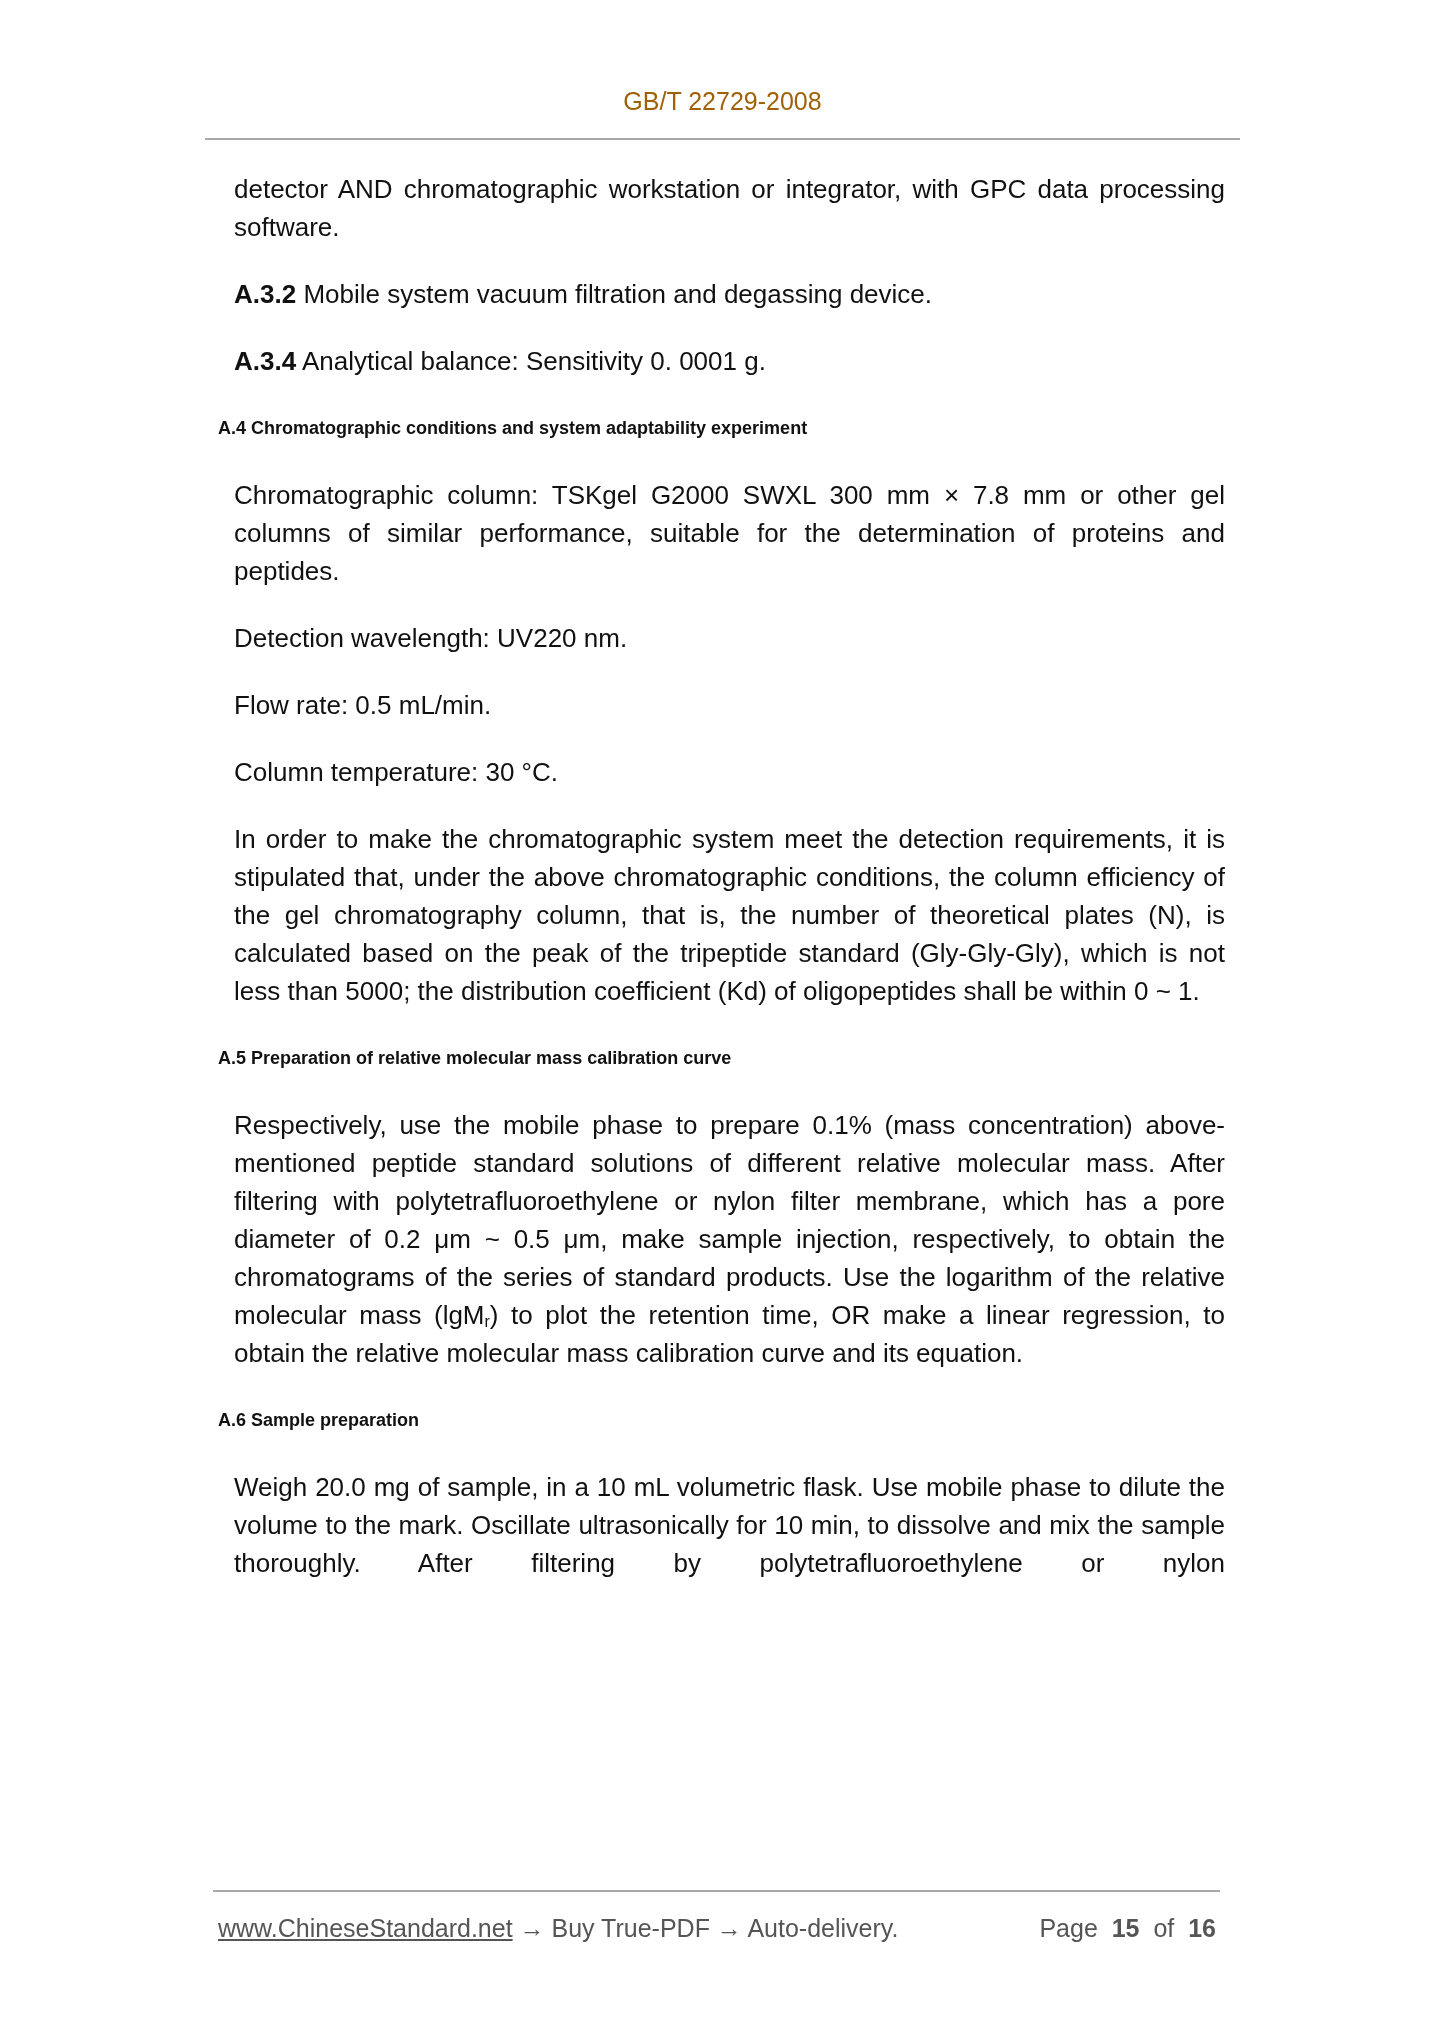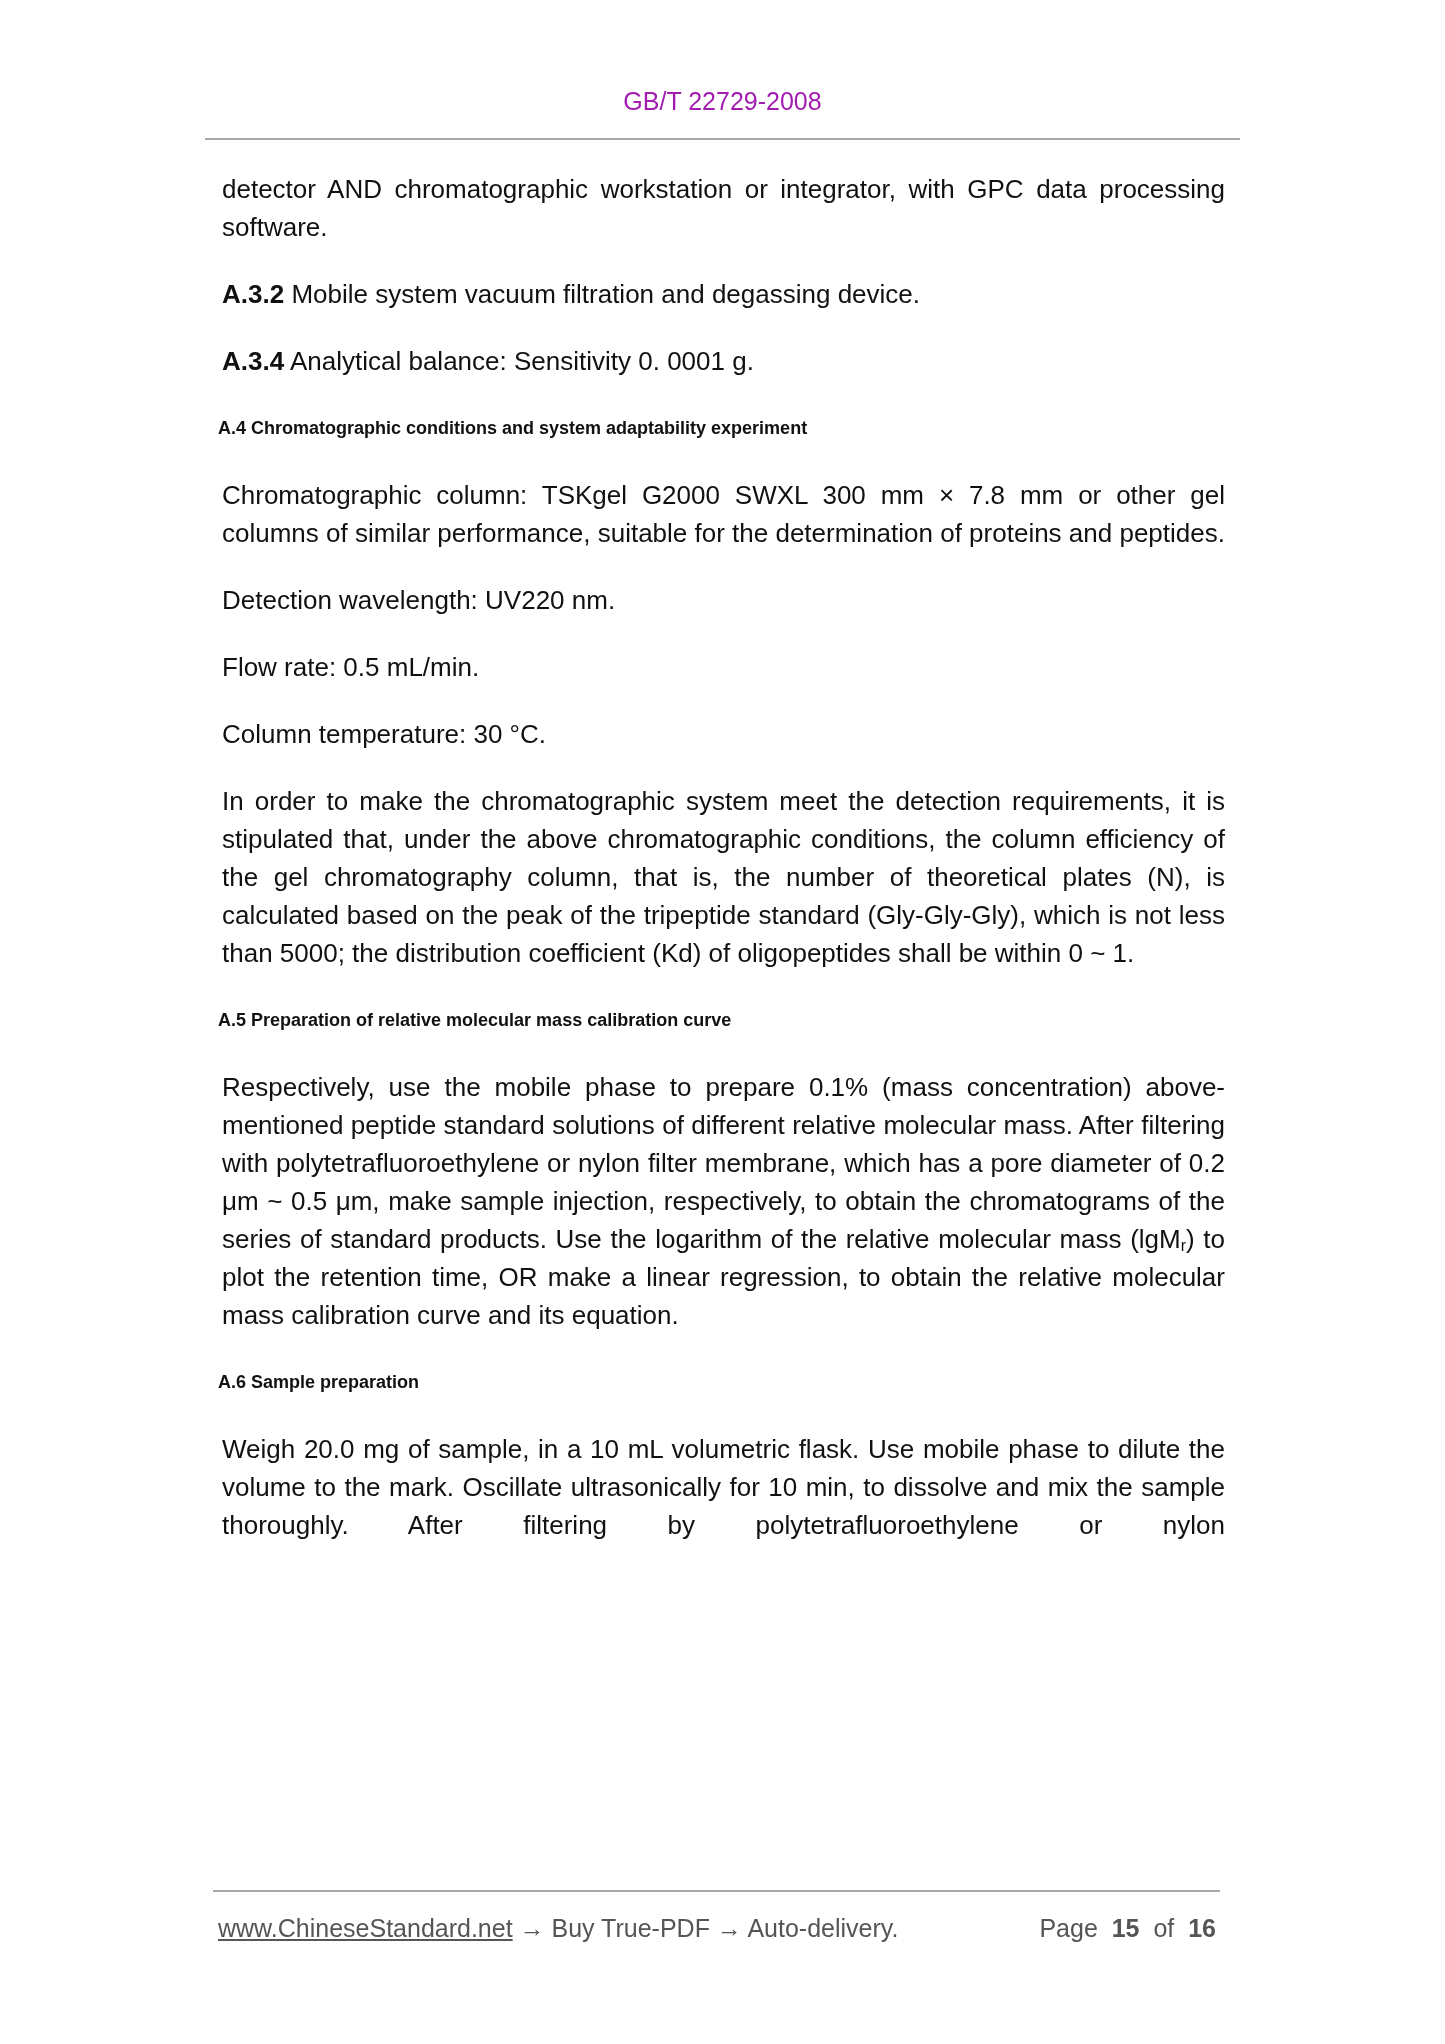--- a/index.html
+++ b/index.html
@@ -16,40 +16,40 @@
       color: #111111;
     }
     .page-header {
       position: absolute;
       left: 205px;
       top: 86px;
       width: 1035px;
       text-align: center;
       font-size: 25px;
       line-height: 30px;
-      color: #a21caf;
+      color: #a16207;
     }
     .header-rule {
       position: absolute;
       left: 205px;
       top: 138px;
       width: 1035px;
       height: 0;
       border-top: 2px solid #a8a8a8;
     }
     .content {
       position: absolute;
       left: 218px;
       top: 170px;
       width: 1007px;
       font-size: 26px;
       line-height: 38px;
     }
     .content p {
-      margin: 0 0 29px 4px;
+      margin: 0 0 29px 16px;
       text-align: justify;
     }
     .content p.nojust {
       text-align: left;
     }
     .content .num {
       font-weight: bold;
     }
     .content h2 {
       margin: 0 0 29px 0;

